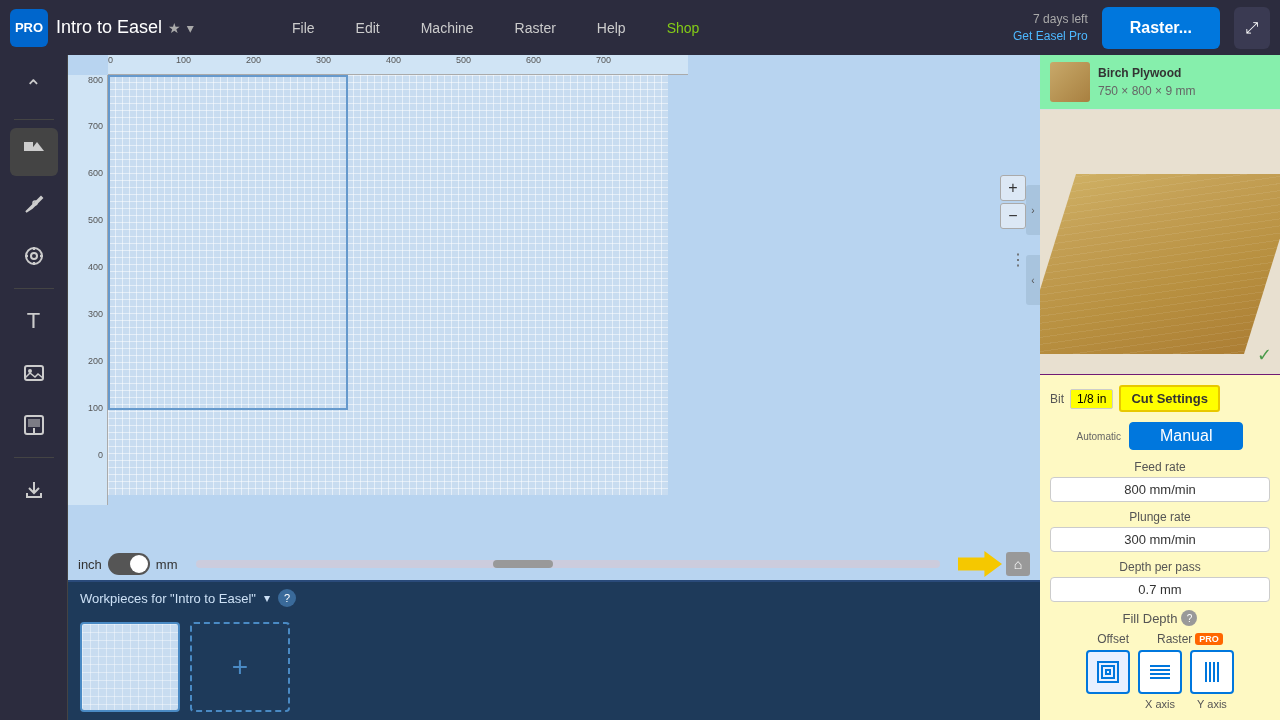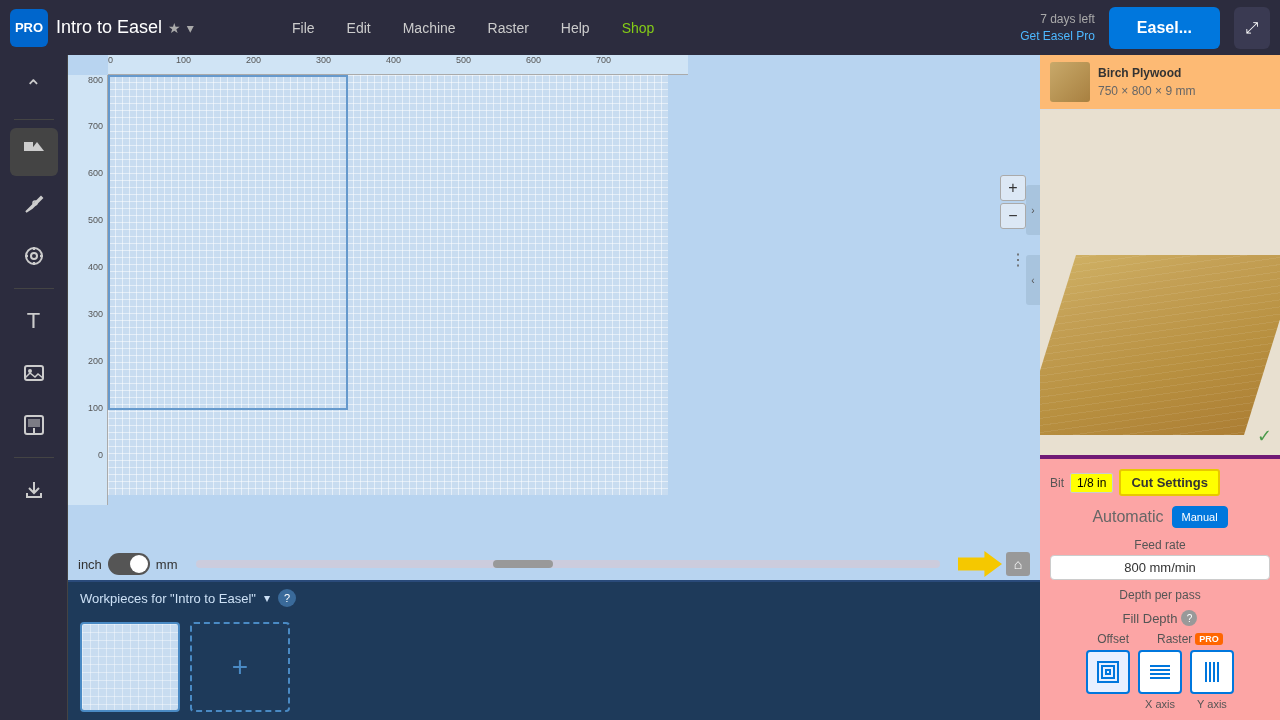--- a/index.html
+++ b/index.html
@@ -33,21 +33,21 @@
       color: white;
       font-size: 18px;
       font-weight: 500;
       display: flex; align-items: center; gap: 6px;
     }
     #project-title .star { color: #aaa; font-size: 14px; }
     #project-title .arrow { color: #aaa; font-size: 14px; }
 
     #nav-menu {
       display: flex;
-      gap: 8px;
+      gap: 17px;
       flex: 1;
     }
     .nav-item {
       color: #ccc;
       padding: 6px 12px;
       border-radius: 4px;
       cursor: pointer;
       font-size: 14px;
     }
     .nav-item.shop { color: #84cc16; }
@@ -272,21 +272,21 @@
 
     
     #right-panel {
       width: 240px;
       display: flex;
       flex-direction: column;
       background: #f5f0e8;
     }
     #material-bar {
       height: 55px;
-      background: #fdba74;
+      background: #86efac;
       display: flex; align-items: center;
       padding: 0 10px; gap: 8px;
       border-bottom: 1px solid #ddd;
     }
     .material-thumb {
       width: 40px; height: 40px;
       background: linear-gradient(135deg, #c8a96a, #a88040);
       border-radius: 3px;
     }
     #material-info { font-size: 12px; color: #333; line-height: 1.5; }
@@ -328,22 +328,22 @@
       );
     }
     #check-mark {
       position: absolute;
       bottom: 8px; right: 8px;
       color: #4a9a4a; font-size: 18px;
     }
 
     
     #cut-settings-panel {
-      background: #fca5a5;
-      border-top: 4px solid #701a75;
+      background: #fef9c3;
+      border-top: 1px solid #701a75;
       padding: 10px;
     }
     
     #cut-settings-header-row {
       display: flex;
       align-items: center;
       gap: 6px;
       margin-bottom: 10px;
       position: relative;
     }
@@ -364,27 +364,27 @@
       border-radius: 3px;
       cursor: pointer;
       color: #333;
       position: relative;
     }
 
     #auto-manual-row {
       display: flex; align-items: center; justify-content: center;
       gap: 8px; margin-bottom: 10px;
     }
-    .mode-label { font-size: 16px; color: #666; }
+    .mode-label { font-size: 10px; color: #666; }
     .mode-btn {
-      padding: 4px 9px;
+      padding: 4px 30px;
       border: 1px solid #ddd;
       background: #f0f0f0;
       border-radius: 4px;
-      font-size: 11px;
+      font-size: 16px;
       cursor: pointer;
       color: #333;
     }
     .mode-btn.active {
       background: #0077dd;
       color: white;
       border-color: #0077dd;
     }
 
     .settings-row {
@@ -477,21 +477,21 @@
     <span class="nav-item">Raster</span>
     <span class="nav-item">Help</span>
     <span class="nav-item shop">Shop</span>
   </nav>
 
   <div id="topbar-right">
     <div id="trial-info">
       <div>7 days left</div>
       <div class="get-pro">Get Easel Pro</div>
     </div>
-    <button id="carve-btn">Easel...</button>
+    <button id="carve-btn">Raster...</button>
     <button id="expand-btn">⤢</button>
   </div>
 </div>
 
 <div id="main">
 
   <div id="left-sidebar">
     <button class="tool-btn">⌃</button>
     <div class="tool-separator"></div>
     <button class="tool-btn active">
@@ -645,23 +645,28 @@
       <div id="auto-manual-row">
         <span class="mode-label">Automatic</span>
         <button class="mode-btn active">Manual</button>
       </div>
 
       <div class="settings-row">
         <label>Feed rate</label>
         <input class="settings-input" type="text" value="800 mm/min" style="">
       </div>
 
+      <div class="settings-row">
+        <label>Plunge rate</label>
+        <input class="settings-input" type="text" value="300 mm/min" style="">
+      </div>
 
       <div class="settings-row">
         <label>Depth per pass</label>
+        <input class="settings-input" type="text" value="0.7 mm" style="">
       </div>
 
       <div class="fill-method-row">
         <div class="fill-method-header">
           <span class="fill-method-label">Fill Depth</span>
           <div class="fill-info-icon">?</div>
         </div>
         <div class="fill-options">
           <span class="fill-opt-label">Offset</span>
           <span class="fill-opt-label pro">

